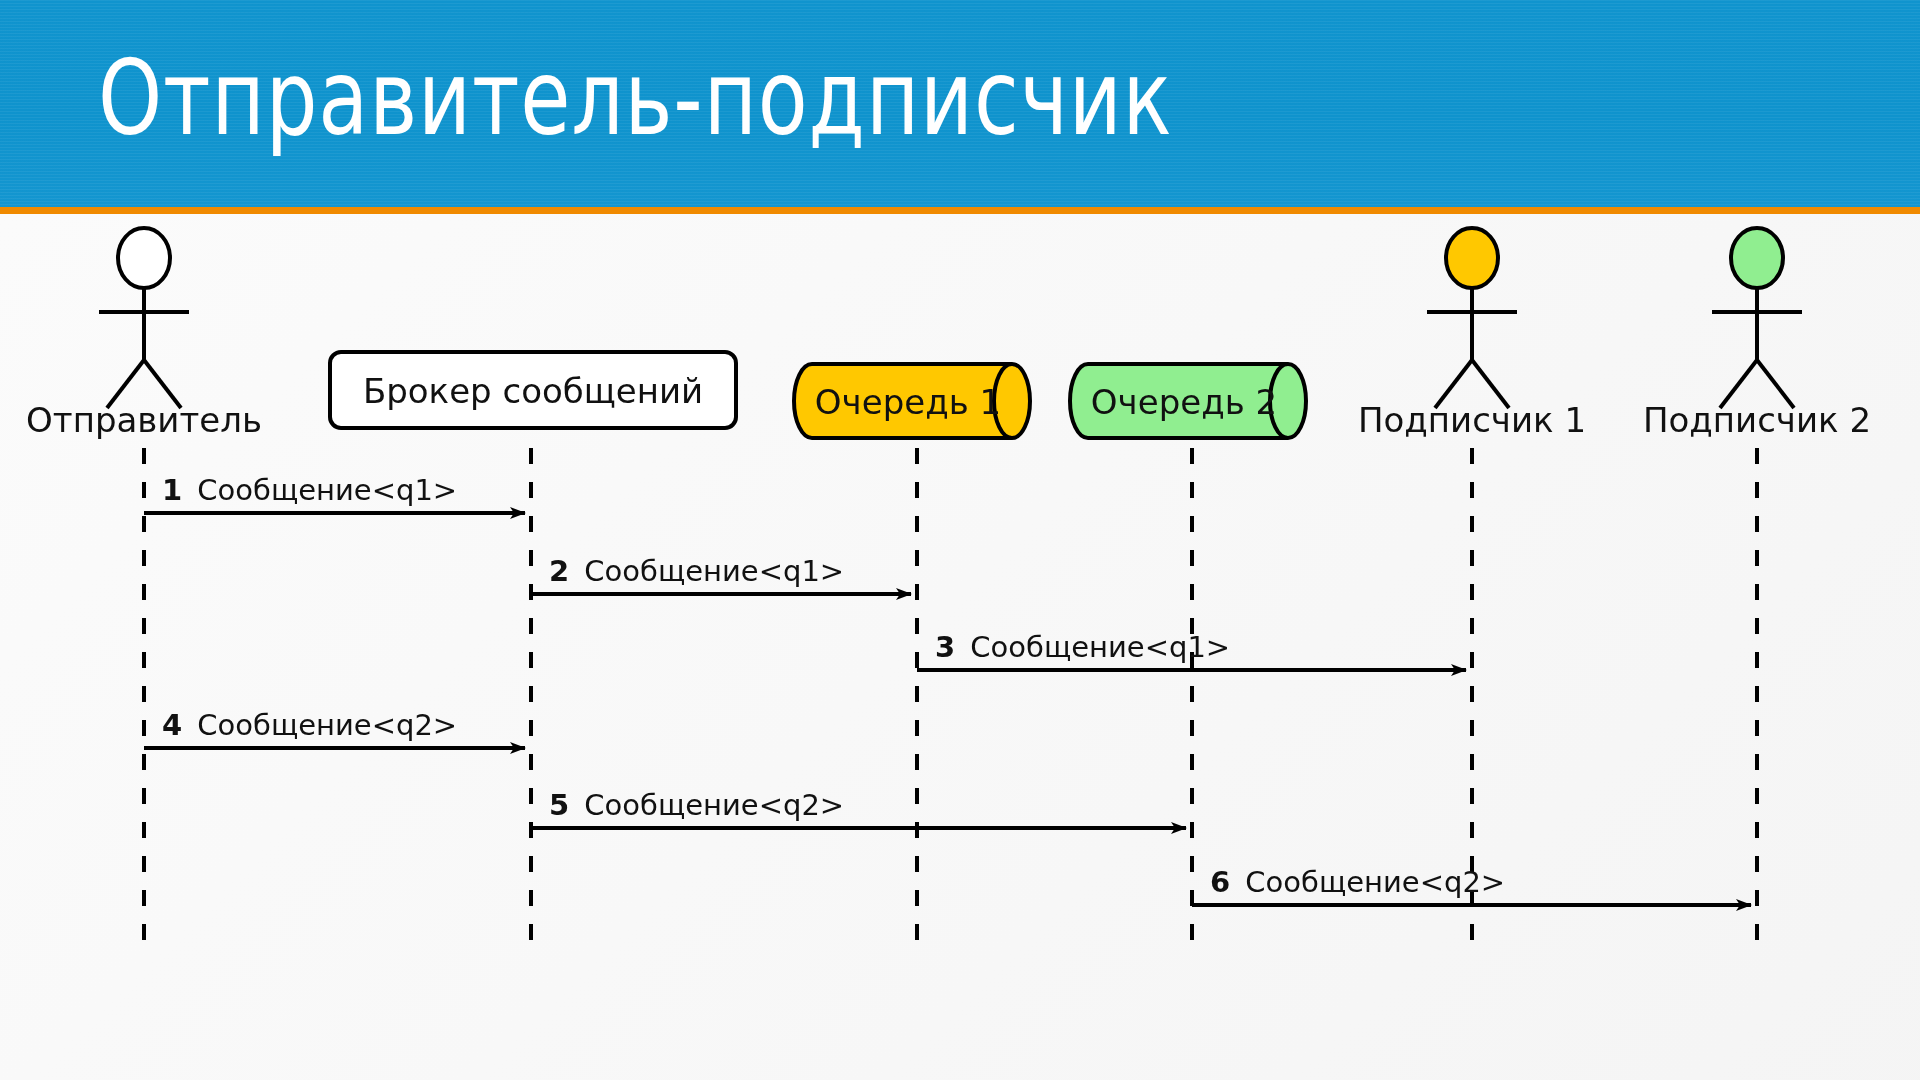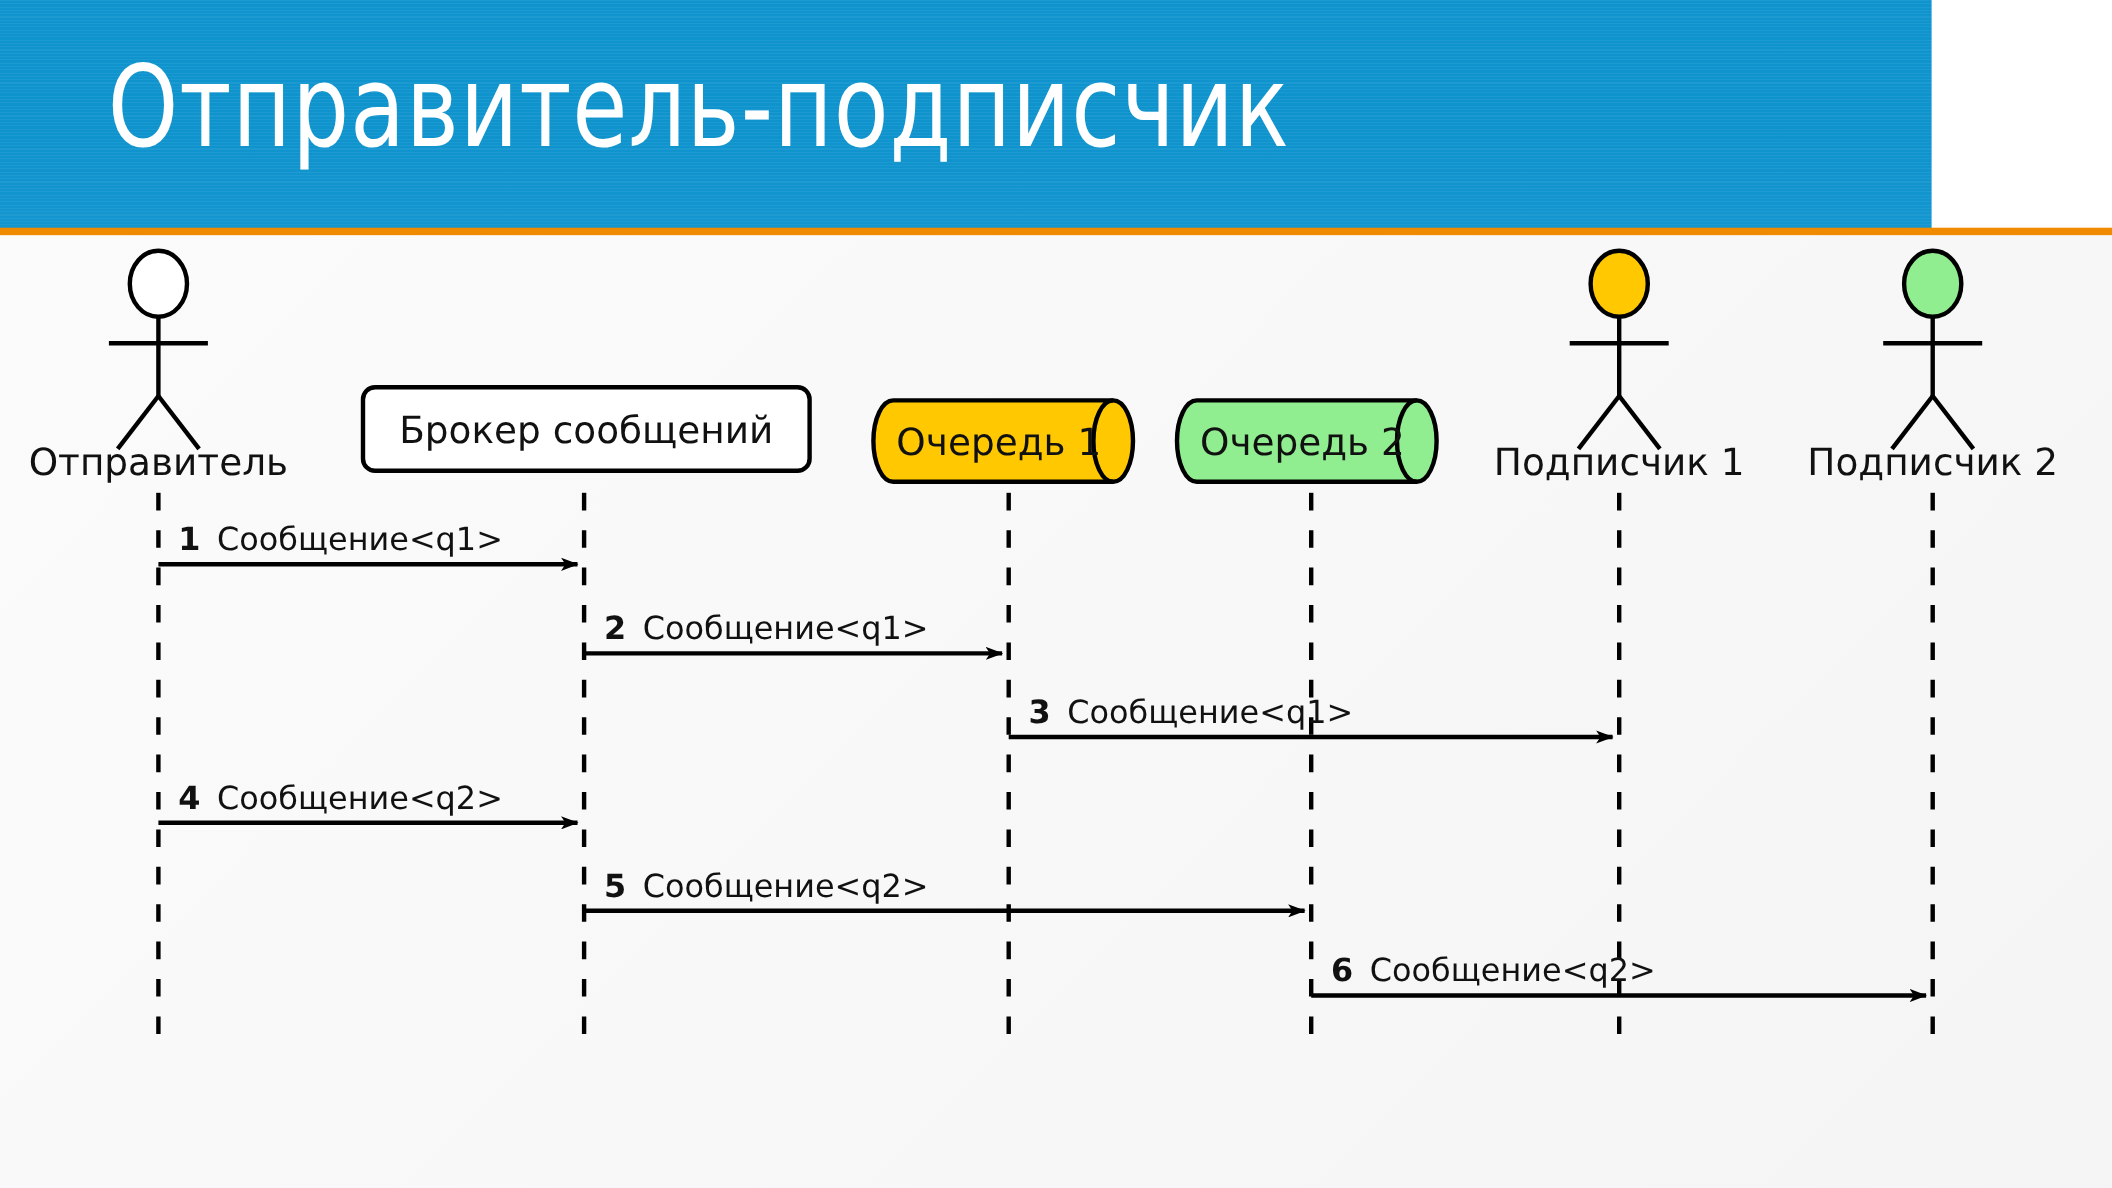--- a/index.html
+++ b/index.html
@@ -18,21 +18,21 @@
     width: 1920px;
     height: 1080px;
     background: #ffffff;
   }
 
   
   .header {
     position: absolute;
     left: 0;
     top: 0;
-    width: 1756px;
+    width: 1920px;
     height: 212px;
     background:
       repeating-linear-gradient(
         to bottom,
         rgba(255,255,255,0.055) 0px,
         rgba(255,255,255,0.055) 1px,
         rgba(0,0,0,0.0) 1px,
         rgba(0,0,0,0.0) 3px
       ),
       linear-gradient(to bottom, #1094ce 0%, #0f93cd 55%, #1496d0 100%);

